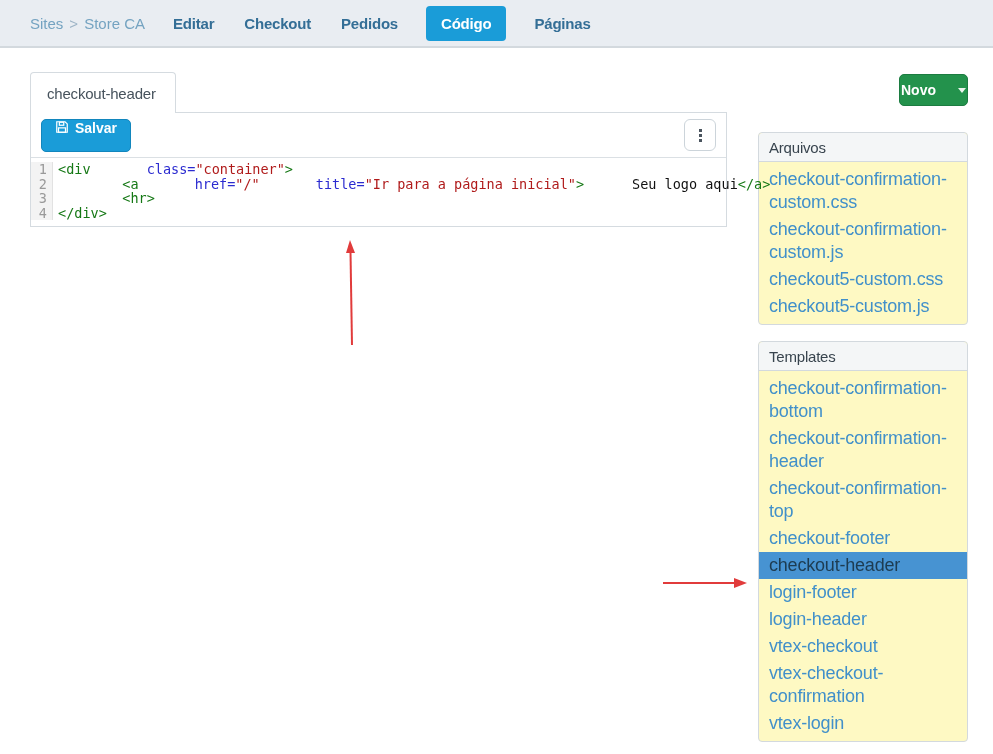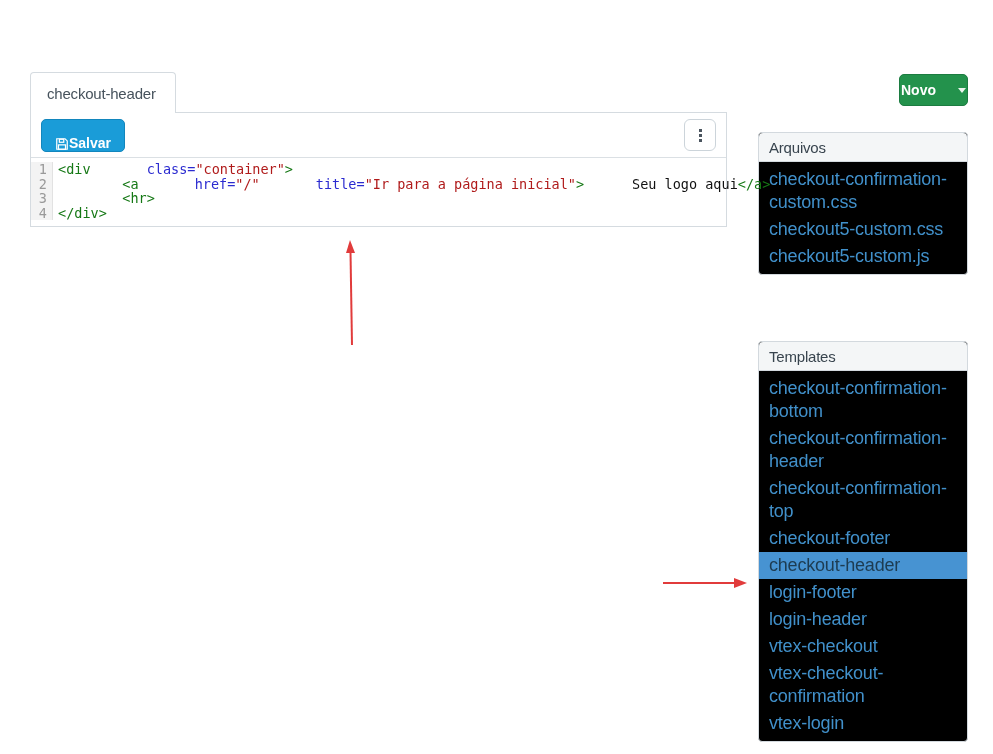--- a/index.html
+++ b/index.html
@@ -32,21 +32,21 @@
   }
   .editor-panel {
     position:absolute; left:30px; top:112px; width:697px; z-index:1;
     background:#fff; border:1px solid #d5dbe0;
   }
   .toolbar { height:45px; border-bottom:1px solid #dbe0e4; position:relative; }
   .save-btn {
     position:absolute; left:10px; top:6px; height:33px; padding:0 13px;
     background:var(--accent-blue); border:1px solid #1286bd; border-radius:5px;
     color:#fff; font-size:14px; font-weight:700; font-family:"Liberation Sans", sans-serif;
-    display:flex; align-items:flex-end; cursor:pointer;
+    display:flex; align-items:flex-start; gap:6px; cursor:pointer;
   }
   .kebab-btn {
     position:absolute; right:10px; top:6px; width:32px; height:32px;
     background:#fff; border:1px solid #ccd4da; border-radius:6px; cursor:pointer;
     display:flex; align-items:center; justify-content:center;
   }
   .kebab-icon { display:flex; flex-direction:column; gap:2px; }
   .kebab-icon i { width:3px; height:3px; background:#4a545e; display:block; }
 
   .editor { display:flex; min-height:66px; font-family:"DejaVu Sans Mono", monospace; font-size:13.5px; line-height:14.5px; padding:4px 0 6px 0; }
@@ -62,21 +62,21 @@
     position:absolute; left:899px; top:74px; width:69px; height:32px;
     background:var(--green); border:1px solid #1c7c41; border-radius:5px;
     color:#fff; font-size:14px; font-weight:700; font-family:"Liberation Sans", sans-serif;
     display:flex; align-items:center; justify-content:center; gap:22px; cursor:pointer;
   }
   .caret-down { width:0; height:0; border-left:4px solid transparent; border-right:4px solid transparent; border-top:5px solid #eaf5ee; }
 
   
   .side-panel {
     position:absolute; left:758px; width:210px;
-    background:#000000; border:1px solid #d3d9de; border-radius:4px;
+    background:#fef9c3; border:1px solid #d3d9de; border-radius:4px;
   }
   .panel-header {
     background:#f4f6f7; border-bottom:1px solid #d3d9de; border-radius:4px 4px 0 0;
     padding:5px 10px; font-size:15px; color:#38444e; height:29px; display:flex; align-items:center;
     letter-spacing:-0.2px;
   }
   .panel-list { padding:4px 0; }
   .panel-item {
     padding:2px 10px; font-size:18px; line-height:23px; color:var(--link);
     cursor:pointer; overflow-wrap:break-word; letter-spacing:-0.2px;
@@ -84,20 +84,32 @@
   .panel-item.selected { background:var(--selected-bg); color:var(--selected-text); }
 
   
   .arrows { position:absolute; left:0; top:0; width:993px; height:754px; pointer-events:none; z-index:5; }
 </style>
 </head>
 <body>
 
 <div class="stage">
 
+  <div class="navbar">
+    <div class="breadcrumb">
+      <span class="crumb">Sites</span>
+      <span class="sep">&gt;</span>
+      <span class="crumb">Store CA</span>
+    </div>
+    <span class="nav-tab">Editar</span>
+    <span class="nav-tab">Checkout</span>
+    <span class="nav-tab">Pedidos</span>
+    <span class="nav-tab active">Código</span>
+    <span class="nav-tab">Páginas</span>
+  </div>
 
   <div class="editor-tab">
     <span>checkout-header</span>
   </div>
 
   <div class="editor-panel">
     <div class="toolbar">
       <button class="save-btn">
         <svg width="14" height="14" viewBox="0 0 16 16" fill="none" stroke="#ffffff" stroke-width="1.4">
           <path d="M2 2 h9.5 L14 4.5 V14 H2 Z"></path>
@@ -127,20 +139,21 @@
 
   <button class="novo-btn">
     <span>Novo</span>
     <span class="caret-down"></span>
   </button>
 
   <div class="side-panel" style="top:132px;">
     <div class="panel-header">Arquivos</div>
     <div class="panel-list">
         <div class="panel-item">checkout-confirmation-custom.css</div>
+        <div class="panel-item">checkout-confirmation-custom.js</div>
         <div class="panel-item">checkout5-custom.css</div>
         <div class="panel-item">checkout5-custom.js</div>
       </div>
   </div>
 
   <div class="side-panel" style="top:341px;">
     <div class="panel-header">Templates</div>
     <div class="panel-list">
         <div class="panel-item">checkout-confirmation-bottom</div>
         <div class="panel-item">checkout-confirmation-header</div>

